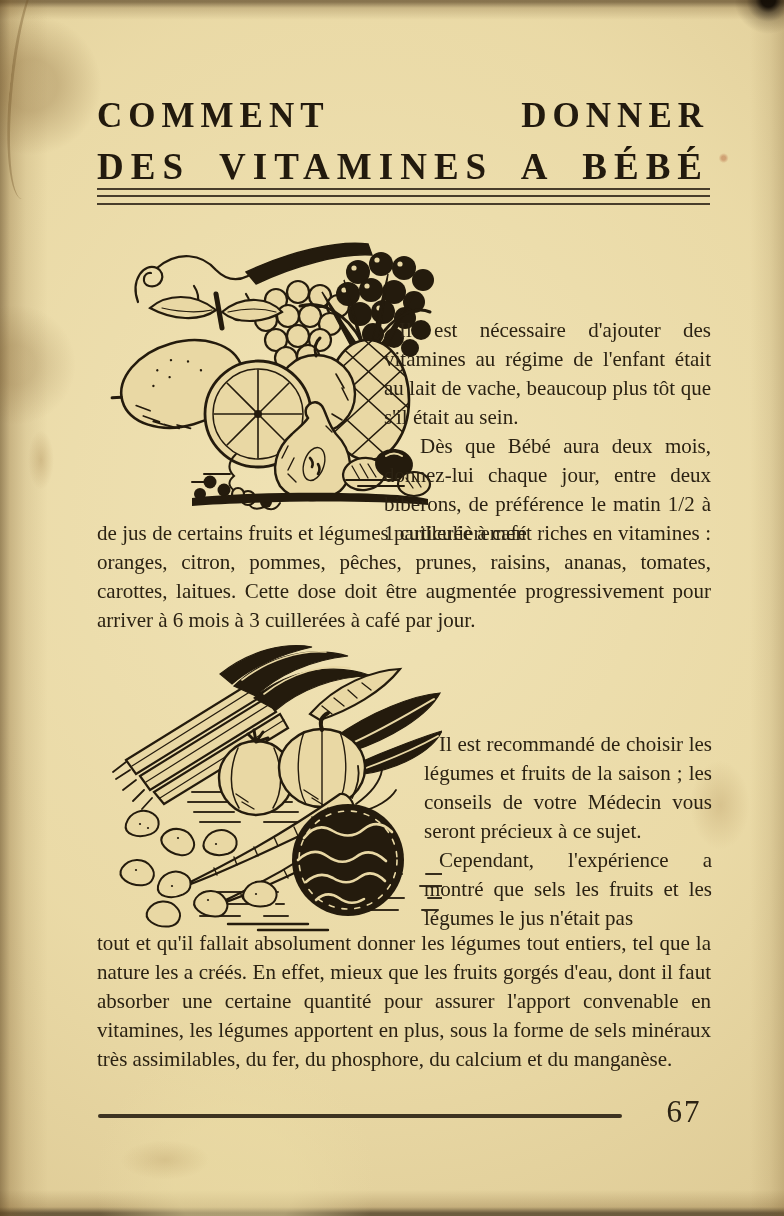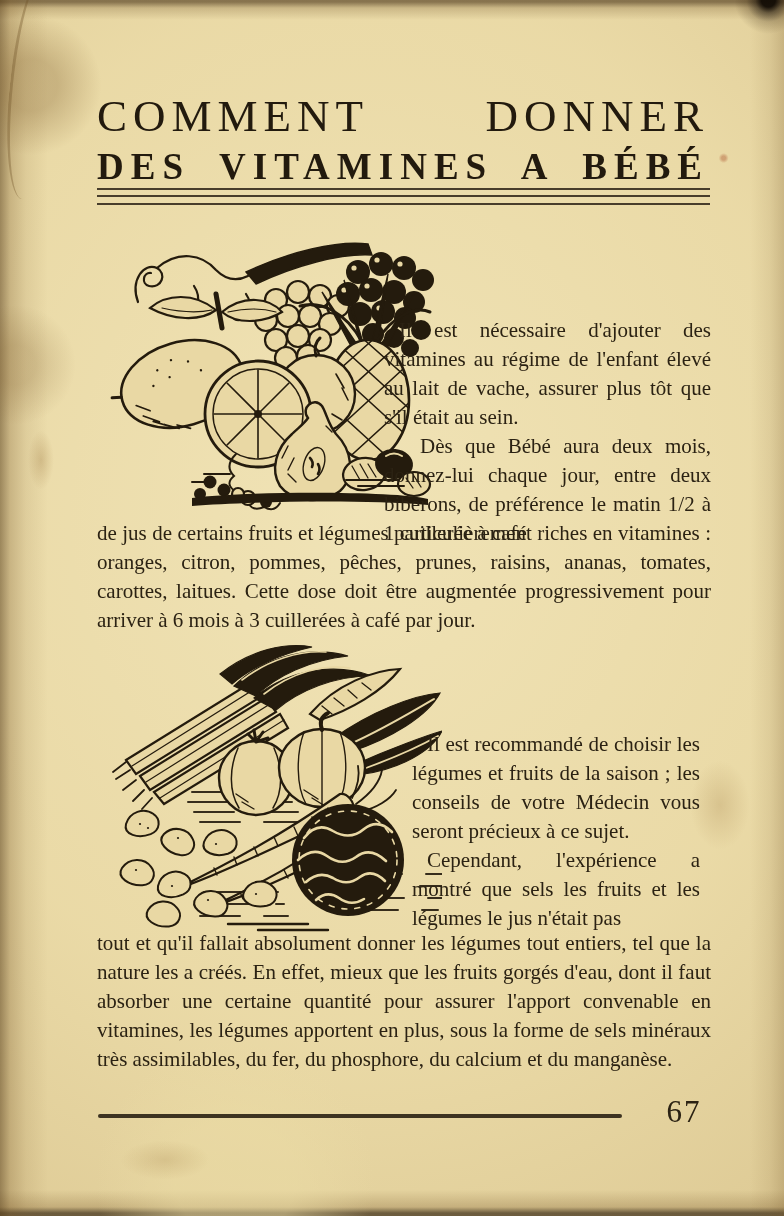--- a/index.html
+++ b/index.html
@@ -27,21 +27,21 @@
     border-left:3px solid rgba(110,80,38,.35);border-radius:50% 0 0 50%;
     transform:rotate(6deg);
   }
   .stain{position:absolute;border-radius:50%;}
   .stain.s1{left:28px;top:430px;width:26px;height:60px;background:radial-gradient(rgba(150,112,55,.28),transparent 70%);}
   .stain.s2{left:690px;top:760px;width:60px;height:90px;background:radial-gradient(rgba(150,112,55,.22),transparent 70%);}
   .stain.s3{left:120px;top:1140px;width:90px;height:40px;background:radial-gradient(rgba(150,112,55,.20),transparent 70%);}
 
   .title{position:absolute;left:97px;top:92px;width:612px;color:#221a0e;}
   .title .t1{
-    font-size:45px;font-weight:400;line-height:48px;letter-spacing:6px;
+    font-size:35px;font-weight:700;line-height:48px;letter-spacing:6px;
     text-align:justify;text-align-last:justify;white-space:normal;
   }
   .title .t2{
     font-size:37px;font-weight:700;line-height:40px;letter-spacing:7px;margin-top:7px;
     text-align:justify;text-align-last:justify;
   }
   .title-rule{
     position:absolute;left:97px;top:188px;width:613px;height:17px;box-sizing:border-box;
     border-top:2.5px solid #32281a;border-bottom:2.5px solid #32281a;
     background-image:linear-gradient(to bottom, transparent 5px, #32281a 5px, #32281a 7px, transparent 7px);
@@ -51,21 +51,21 @@
   .bodytext{
     color:#2b2213;font-size:21px;line-height:29px;text-align:justify;
     hyphens:auto;-webkit-hyphens:auto;
   }
   .bodytext p{margin:0;}
   .indent{text-indent:15px;}
   .indent-lg{text-indent:36px;}
 
   .col1{position:absolute;left:384px;top:316px;width:327px;}
   .full1{position:absolute;left:97px;top:519px;width:614px;}
-  .col2{position:absolute;left:412px;top:730px;width:288px;}
+  .col2{position:absolute;left:424px;top:730px;width:288px;}
   .full2{position:absolute;left:97px;top:929px;width:614px;}
 
   .illus{position:absolute;}
   .illus.fruits{left:96px;top:228px;width:340px;height:286px;}
   .illus.veg{left:108px;top:642px;width:334px;height:292px;}
 
   .footer-rule{
     position:absolute;left:98px;top:1114px;width:524px;height:4px;
     background:#2a2113;border-radius:2px;opacity:.9;
   }
@@ -302,21 +302,21 @@
           <circle cx="64" cy="244" r="1.1"></circle>
         <circle cx="100" cy="258" r="1.1"></circle>
           <circle cx="148" cy="252" r="1.1"></circle>
       </g>
 
       <path d="M120,282 h80 M150,288 h70" stroke-width="2.4"></path>
     </g>
   </svg>
 
   <div class="bodytext col1">
-    <p class="indent">Il est nécessaire d'ajouter des vitamines au régime de l'enfant élevé au lait de vache, assurer plus tôt que s'il était au sein.</p>
+    <p class="indent">Il est nécessaire d'ajouter des vitamines au régime de l'enfant était au lait de vache, beaucoup plus tôt que s'il était au sein.</p>
     <p class="indent-lg">Dès que Bébé aura deux mois, donnez-lui chaque jour, entre deux biberons, de préférence le matin 1/2 à 1 cuillerée à café</p>
   </div>
 
   <div class="bodytext full1">
     <p>de jus de certains fruits et légumes particulièrement riches en vitamines : oranges, citron, pommes, pêches, prunes, raisins, ananas, tomates, carottes, laitues. Cette dose doit être augmentée progressivement pour arriver à 6 mois à 3 cuillerées à café par jour.</p>
   </div>
 
   <div class="bodytext col2">
     <p class="indent">Il est recommandé de choisir les légumes et fruits de la saison ; les conseils de votre Médecin vous seront précieux à ce sujet.</p>
     <p class="indent">Cependant, l'expérience a montré que sels les fruits et les légumes le jus n'était pas</p>

